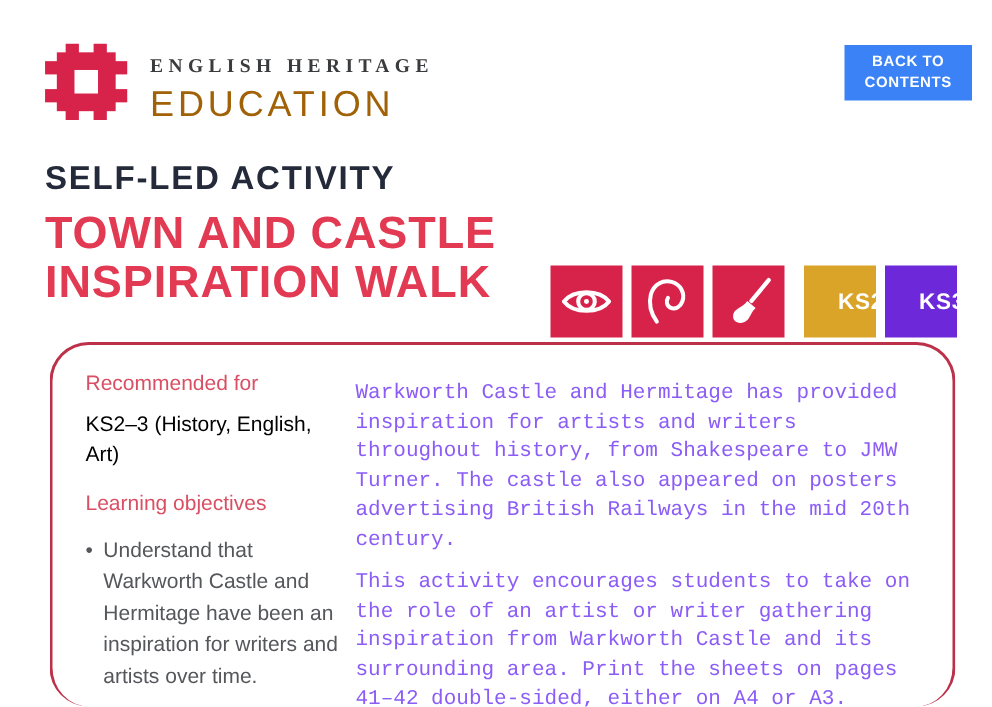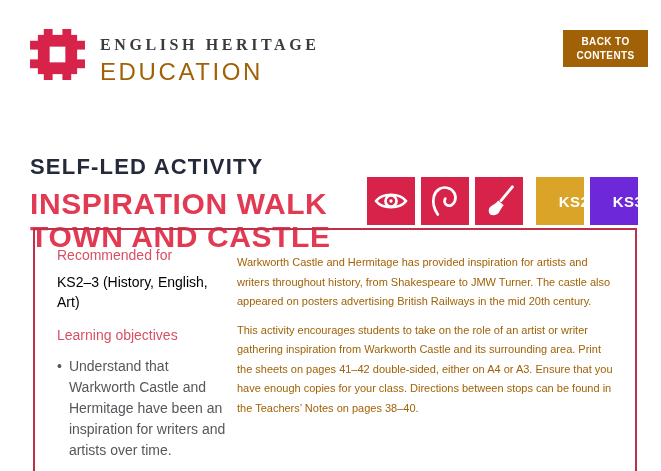--- a/index.html
+++ b/index.html
@@ -12,46 +12,46 @@
   }
 
   
   .logo-mark {
     position:absolute; left:30px; top:29px;
     width:55px; height:51px;
   }
   .brand-text { position:absolute; left:100px; top:36px; }
   .brand-line1 {
     font-family:"Liberation Serif", serif;
-    font-size:16px; letter-spacing:3.6px;
+    font-size:13px; letter-spacing:3.6px;
     color:#3a3b3d; font-weight:600;
     white-space:nowrap;
   }
   .brand-line2 {
     font-size:24px; letter-spacing:2.6px;
     color:#a16207; font-weight:400;
     margin-top:4px; white-space:nowrap;
   }
   .back-btn {
     position:absolute; left:563px; top:30px;
     width:85px; height:37px;
-    background:#a16207; color:#ffffff;
+    background:#3b82f6; color:#ffffff;
     border:none; cursor:pointer;
     font-family:"Liberation Sans", sans-serif;
     font-size:10px; font-weight:bold; letter-spacing:0.4px;
     line-height:1.35; text-align:center;
     display:flex; align-items:center; justify-content:center;
     padding:4px 6px;
   }
 
   
   .title-block { position:absolute; left:30px; top:106px; }
   .kicker {
     font-size:22px; font-weight:bold; letter-spacing:1.2px;
-    color:#242a3a; white-space:nowrap;margin-top:48px;
+    color:#242a3a; white-space:nowrap;
   }
   .main-title {
     margin-top:7px;
     font-size:30px; font-weight:bold; letter-spacing:0.6px;
     line-height:33px; color:#e23a52; white-space:nowrap;
   }
 
   
   .badge-row {
     position:absolute; top:177px; left:367px;
@@ -70,20 +70,21 @@
   }
 
   
   .content-box {
     position:absolute; left:33px; top:228px;
     width:604px; height:243px;
     border-top:2px solid #bc3049;
     border-left:2px solid #bc3049;
     border-right:2px solid #bc3049;
     border-bottom:none;
+    border-radius:26px;
   }
   .left-col {
     position:absolute; left:22px; top:17px; width:172px;
   }
   .red-heading {
     color:#d94f63; font-size:14px; font-weight:400;
   }
   .rec-value {
     margin-top:9px; color:#000000; font-size:14px; line-height:20px;
   }
@@ -96,21 +97,21 @@
   .bullet-dot { flex:0 0 auto; color:#55575b; }
 
   .right-col {
     position:absolute; left:202px; top:14px; width:382px;
   }
   .summary-heading {
     color:#d94f63; font-size:15px; letter-spacing:0.8px; font-weight:400;
   }
   .summary-para {
     margin-top:9px;
-    color:#a16207; font-size:11px; line-height:19.5px;
+    color:#8b5cf6; font-size:14px; line-height:19.5px;font-family:Liberation Mono, monospace;
   }
 </style>
 </head>
 <body>
 
 <svg class="logo-mark" viewBox="0 0 56 52" aria-hidden="true">
   <g fill="#d7234a">
     <rect x="8" y="6" width="40" height="40"></rect>
     <rect x="14" y="0" width="9" height="8"></rect>
     <rect x="33" y="0" width="9" height="8"></rect>
@@ -127,22 +128,22 @@
 <div class="brand-text">
   <div class="brand-line1">ENGLISH HERITAGE</div>
   <div class="brand-line2">EDUCATION</div>
 </div>
 
 <button class="back-btn">BACK TO CONTENTS</button>
 
 <div class="title-block">
   <div class="kicker">SELF-LED ACTIVITY</div>
   <div class="main-title">
+    <div>TOWN AND CASTLE</div>
     <div>INSPIRATION WALK</div>
-    <div>TOWN AND CASTLE</div>
   </div>
 </div>
 
 <div class="badge-row">
 
   <div class="tile red">
     <svg viewBox="0 0 48 48" aria-hidden="true">
       <path d="M5 24 C13 13.5, 35 13.5, 43 24 C35 34.5, 13 34.5, 5 24 Z" fill="none" stroke="#ffffff" stroke-width="3.4" stroke-linejoin="round"></path>
       <circle cx="24" cy="24" r="7" fill="none" stroke="#ffffff" stroke-width="3.4"></circle>
       <circle cx="24" cy="24" r="2.1" fill="#ffffff"></circle>

